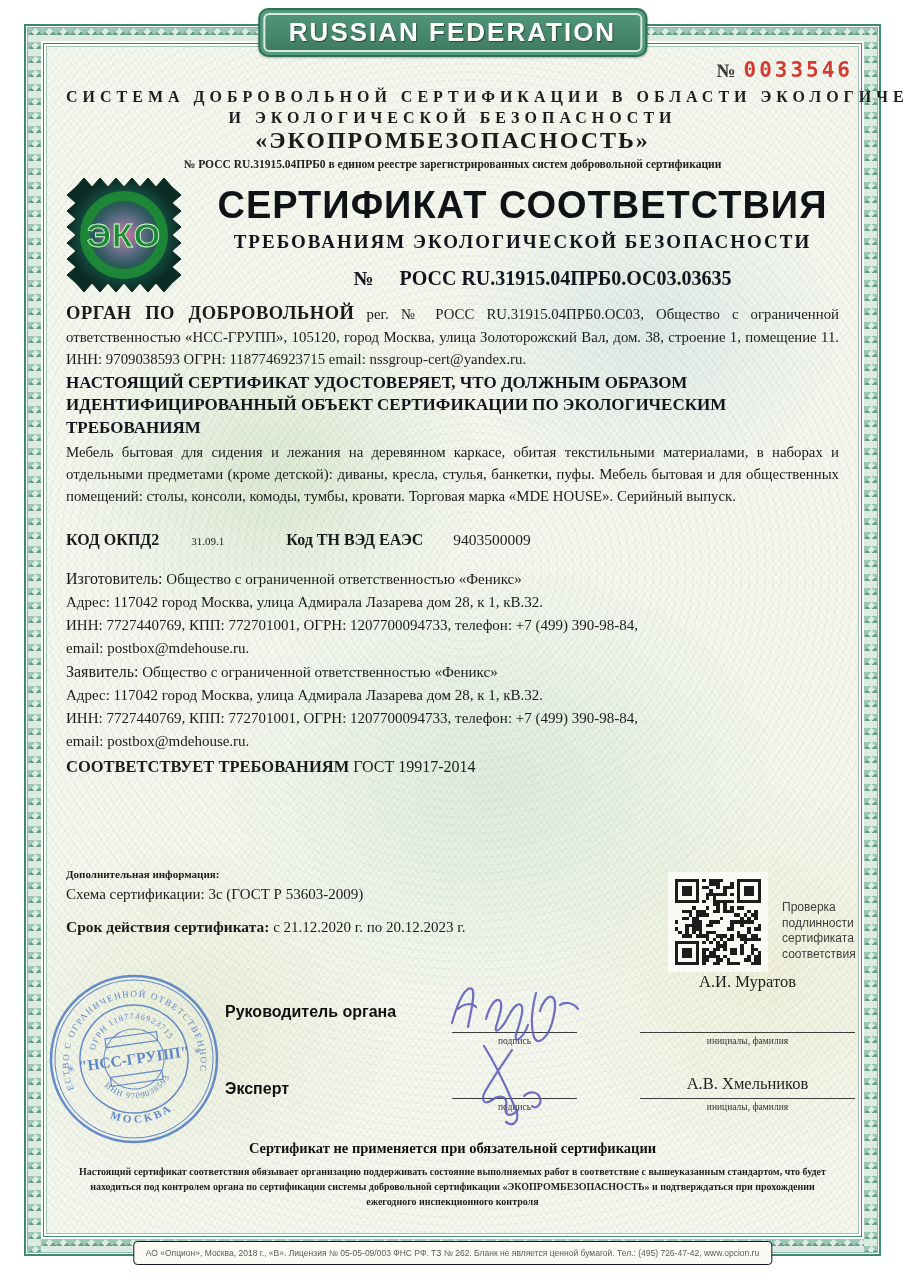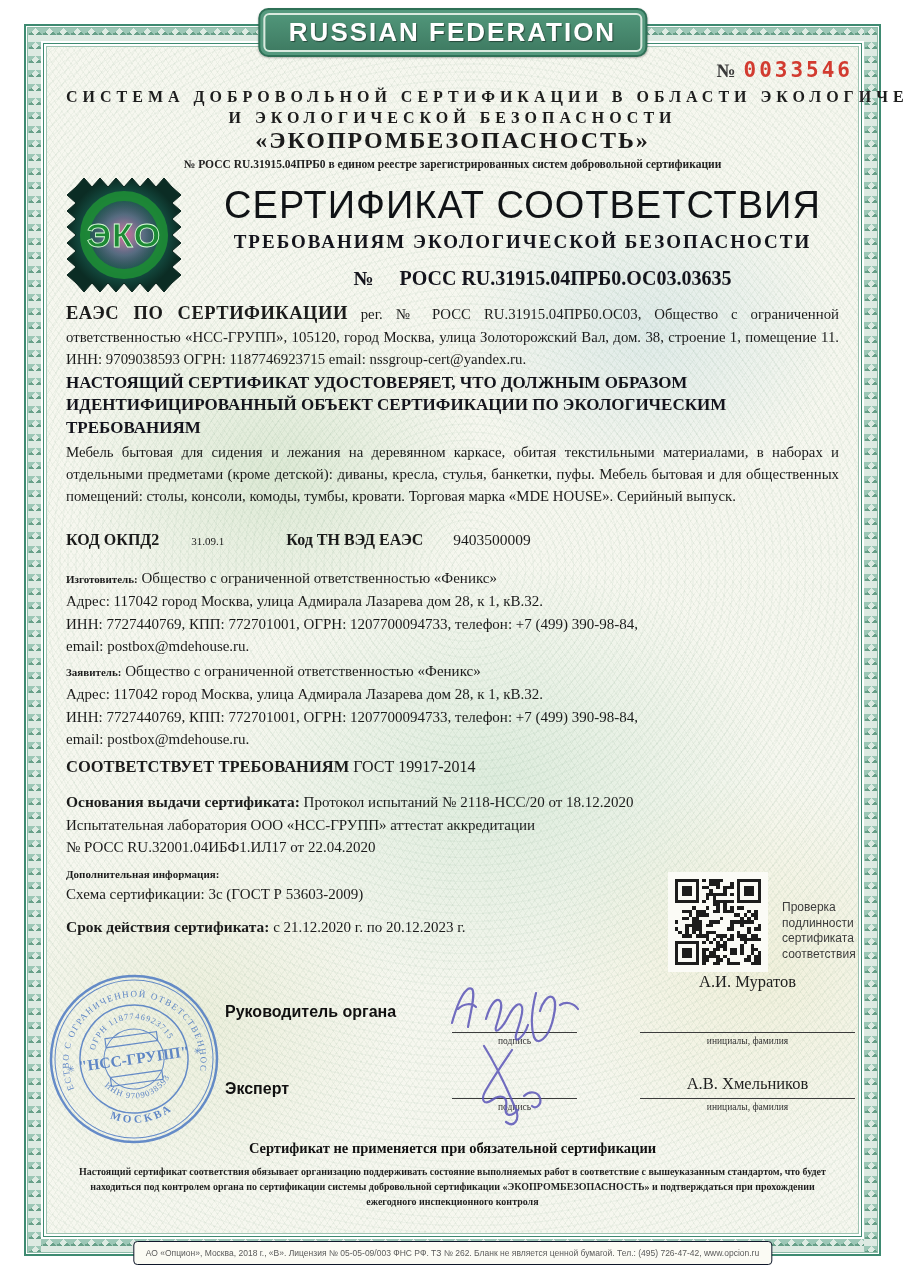--- a/index.html
+++ b/index.html
@@ -45,42 +45,42 @@
   .serial .digits{font-family:"DejaVu Sans Mono",monospace;font-size:21px;font-weight:bold;color:#d23b30;letter-spacing:3px;}
 
   .sys1{top:88px;font-weight:bold;font-size:16px;letter-spacing:5px;white-space:nowrap;text-align:center;color:#1d1d1d;}
   .sys2{top:109px;font-weight:bold;font-size:16px;letter-spacing:5px;text-align:center;}
   .sys3{top:127px;font-weight:bold;font-size:24px;letter-spacing:2px;text-align:center;}
   .sys4{top:158px;font-weight:bold;font-size:11.5px;text-align:center;color:#222;}
 
   .logo{position:absolute;left:62px;top:172px;width:124px;height:126px;}
 
   .main-title{position:absolute;left:190px;width:665px;top:184px;text-align:center;
-     font-family:"Liberation Sans",sans-serif;font-weight:normal;font-size:38px;letter-spacing:1px;color:#101316;}
+     font-family:"Liberation Sans",sans-serif;font-weight:bold;font-size:38px;letter-spacing:1px;color:#101316;}
   .sub-title{position:absolute;left:190px;width:665px;top:231px;text-align:center;
      font-weight:bold;font-size:19px;letter-spacing:2px;color:#14141c;}
   .cert-number{position:absolute;left:210px;width:665px;top:267px;text-align:center;
      font-weight:bold;font-size:20px;color:#14141c;white-space:nowrap;}
   .cert-number .nsign{margin-right:26px;}
 
   .para{font-size:14.8px;line-height:1.46;text-align:justify;}
   .org-blk{top:300px;}
   .org-heading{font-size:18.5px;font-weight:bold;letter-spacing:.5px;}
   .stmt-blk{top:372px;}
   .stmt-heading{font-weight:bold;font-size:17px;line-height:1.32;color:#14141c;text-align:left;}
   .stmt-obj{margin-top:3px;}
 
   .codes{top:531px;font-size:16px;white-space:nowrap;}
   .codes .lbl{font-weight:bold;}
   .codes .v1{margin-left:32px;font-size:11px;}
   .codes .lbl2{margin-left:62px;}
   .codes .v2{margin-left:30px;font-size:15.5px;}
 
   .party{font-size:15px;line-height:1.52;}
-  .party .lbl{font-weight:bold;font-size:11px;}
+  .party .lbl{font-weight:normal;font-size:16px;}
   .manu{top:567px;}
   .appl{top:660px;}
 
   .compliance{top:757px;font-size:16px;}
   .compliance .lbl{font-weight:bold;font-size:16.5px;}
 
   .grounds{top:790px;font-size:15px;line-height:1.5;}
   .grounds .lbl{font-weight:bold;font-size:15.5px;}
 
   .addinfo{top:866px;font-size:15px;line-height:1.55;}
@@ -154,21 +154,21 @@
     <text x="62" y="75" text-anchor="middle" font-family="Liberation Sans,sans-serif" font-size="34" font-weight="bold" fill="#1d8a35" stroke="#d8ffd8" stroke-width=".8" letter-spacing="1">ЭКО</text>
   </svg>
 
   <div class="main-title">СЕРТИФИКАТ СООТВЕТСТВИЯ</div>
   <div class="sub-title">ТРЕБОВАНИЯМ ЭКОЛОГИЧЕСКОЙ БЕЗОПАСНОСТИ</div>
   <div class="cert-number">
     <span class="nsign">№</span><span>РОСС RU.31915.04ПРБ0.ОС03.03635</span>
   </div>
 
   <div class="blk para org-blk">
-    <span class="org-heading">ЕАЭС ПО СЕРТИФИКАЦИИ</span><span> рег. № РОСС RU.31915.04ПРБ0.ОС03, Общество с ограниченной ответственностью «НСС-ГРУПП», 105120, город Москва, улица Золоторожский Вал, дом. 38, строение 1, помещение 11. ИНН: 9709038593 ОГРН: 1187746923715  email: nssgroup-cert@yandex.ru.</span>
+    <span class="org-heading">ОРГАН ПО ДОБРОВОЛЬНОЙ</span><span> рег. № РОСС RU.31915.04ПРБ0.ОС03, Общество с ограниченной ответственностью «НСС-ГРУПП», 105120, город Москва, улица Золоторожский Вал, дом. 38, строение 1, помещение 11. ИНН: 9709038593 ОГРН: 1187746923715  email: nssgroup-cert@yandex.ru.</span>
   </div>
 
   <div class="blk stmt-blk">
     <div class="stmt-heading">НАСТОЯЩИЙ СЕРТИФИКАТ УДОСТОВЕРЯЕТ, ЧТО ДОЛЖНЫМ ОБРАЗОМ ИДЕНТИФИЦИРОВАННЫЙ ОБЪЕКТ СЕРТИФИКАЦИИ ПО ЭКОЛОГИЧЕСКИМ ТРЕБОВАНИЯМ</div>
     <div class="para stmt-obj">Мебель бытовая для сидения и лежания на деревянном каркасе, обитая текстильными материалами, в наборах и отдельными предметами (кроме детской): диваны, кресла, стулья, банкетки, пуфы. Мебель бытовая и для общественных помещений: столы, консоли, комоды, тумбы, кровати. Торговая марка «MDE HOUSE». Серийный выпуск.</div>
   </div>
 
   <div class="blk codes">
     <span class="lbl">КОД ОКПД2</span><span class="v1">31.09.1</span><span class="lbl lbl2">Код ТН ВЭД  ЕАЭС</span><span class="v2">9403500009</span>
   </div>
@@ -184,25 +184,20 @@
     <div><span class="lbl">Заявитель:</span><span> Общество с ограниченной ответственностью «Феникс»</span></div>
     <div>Адрес: 117042 город Москва, улица Адмирала Лазарева дом 28, к 1, кВ.32.</div>
     <div>ИНН: 7727440769, КПП: 772701001, ОГРН: 1207700094733, телефон: +7 (499) 390-98-84,</div>
     <div> email: postbox@mdehouse.ru.</div>
   </div>
 
   <div class="blk compliance">
     <span class="lbl">СООТВЕТСТВУЕТ ТРЕБОВАНИЯМ</span><span> ГОСТ 19917-2014</span>
   </div>
 
-  <div class="blk grounds">
-    <div><span class="lbl">Основания выдачи сертификата:</span><span> Протокол испытаний № 2118-НСС/20 от 18.12.2020</span></div>
-    <div>Испытательная лаборатория ООО «НСС-ГРУПП» аттестат аккредитации</div>
-    <div>№ РОСС RU.32001.04ИБФ1.ИЛ17 от 22.04.2020</div>
-  </div>
 
   <div class="blk addinfo">
     <div class="lbl">Дополнительная информация:</div>
     <div>Схема сертификации: 3с (ГОСТ Р 53603-2009)</div>
   </div>
 
   <div class="blk validity">
     <span class="lbl">Срок действия сертификата:</span><span> с 21.12.2020 г. по 20.12.2023 г.</span>
   </div>
 

